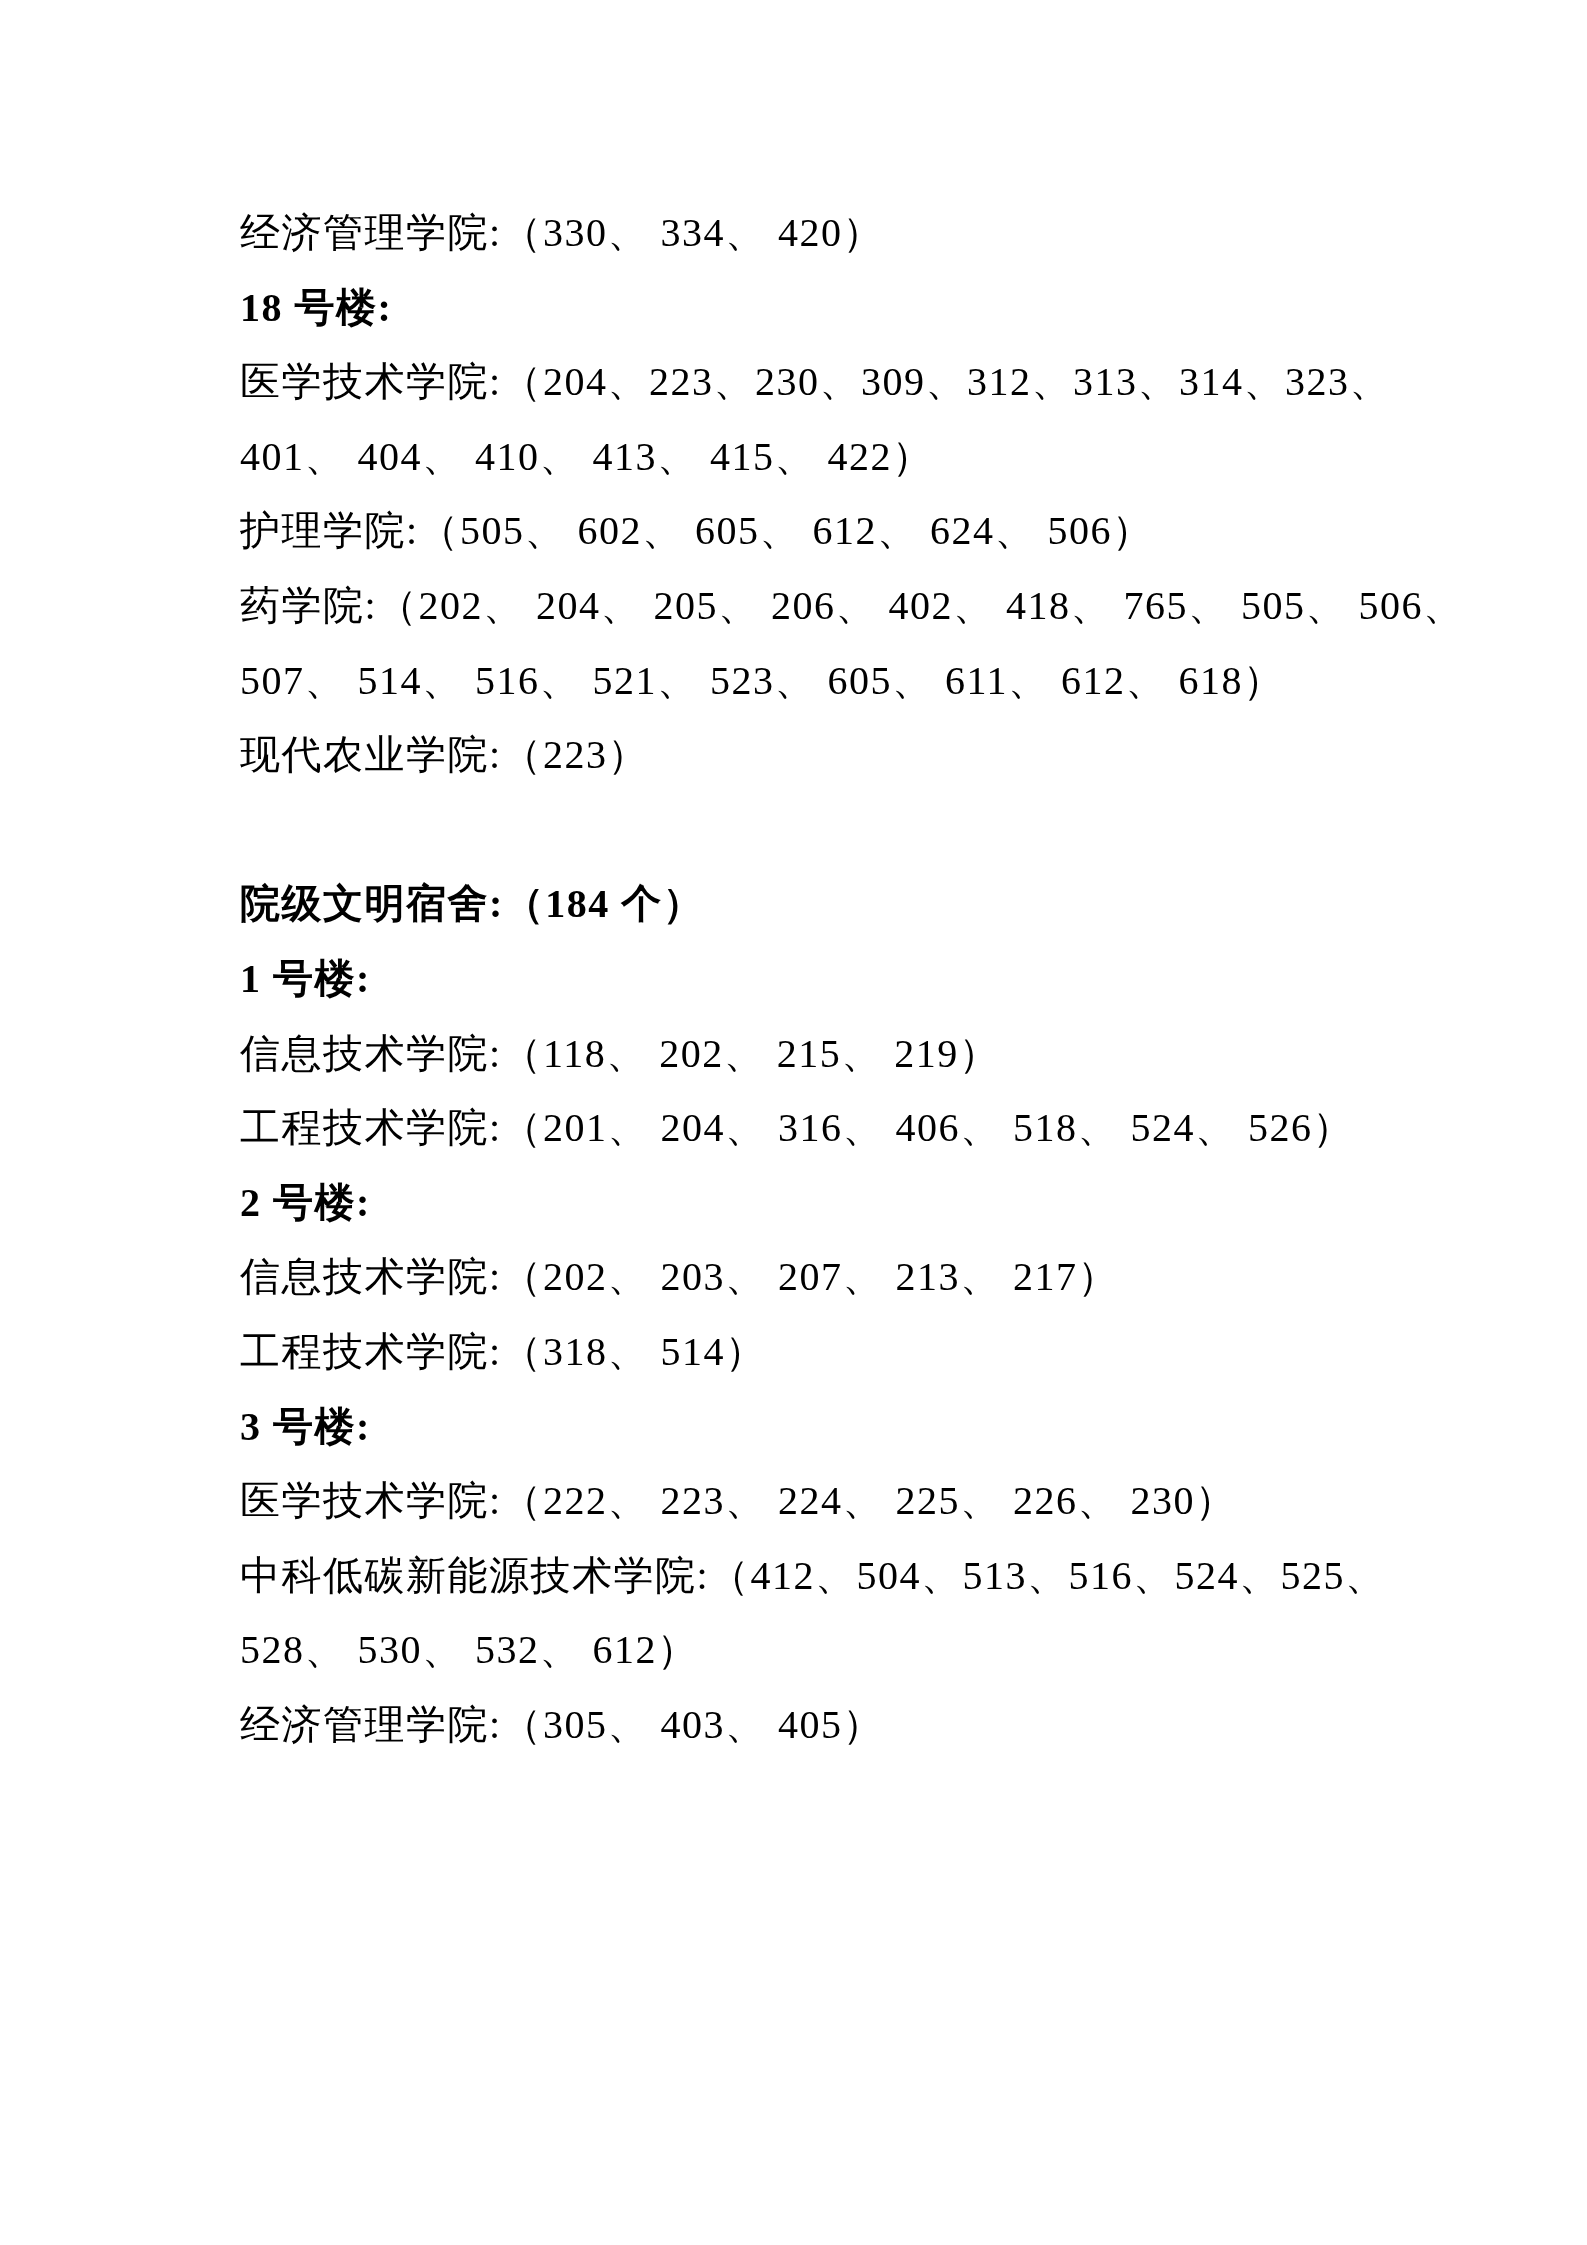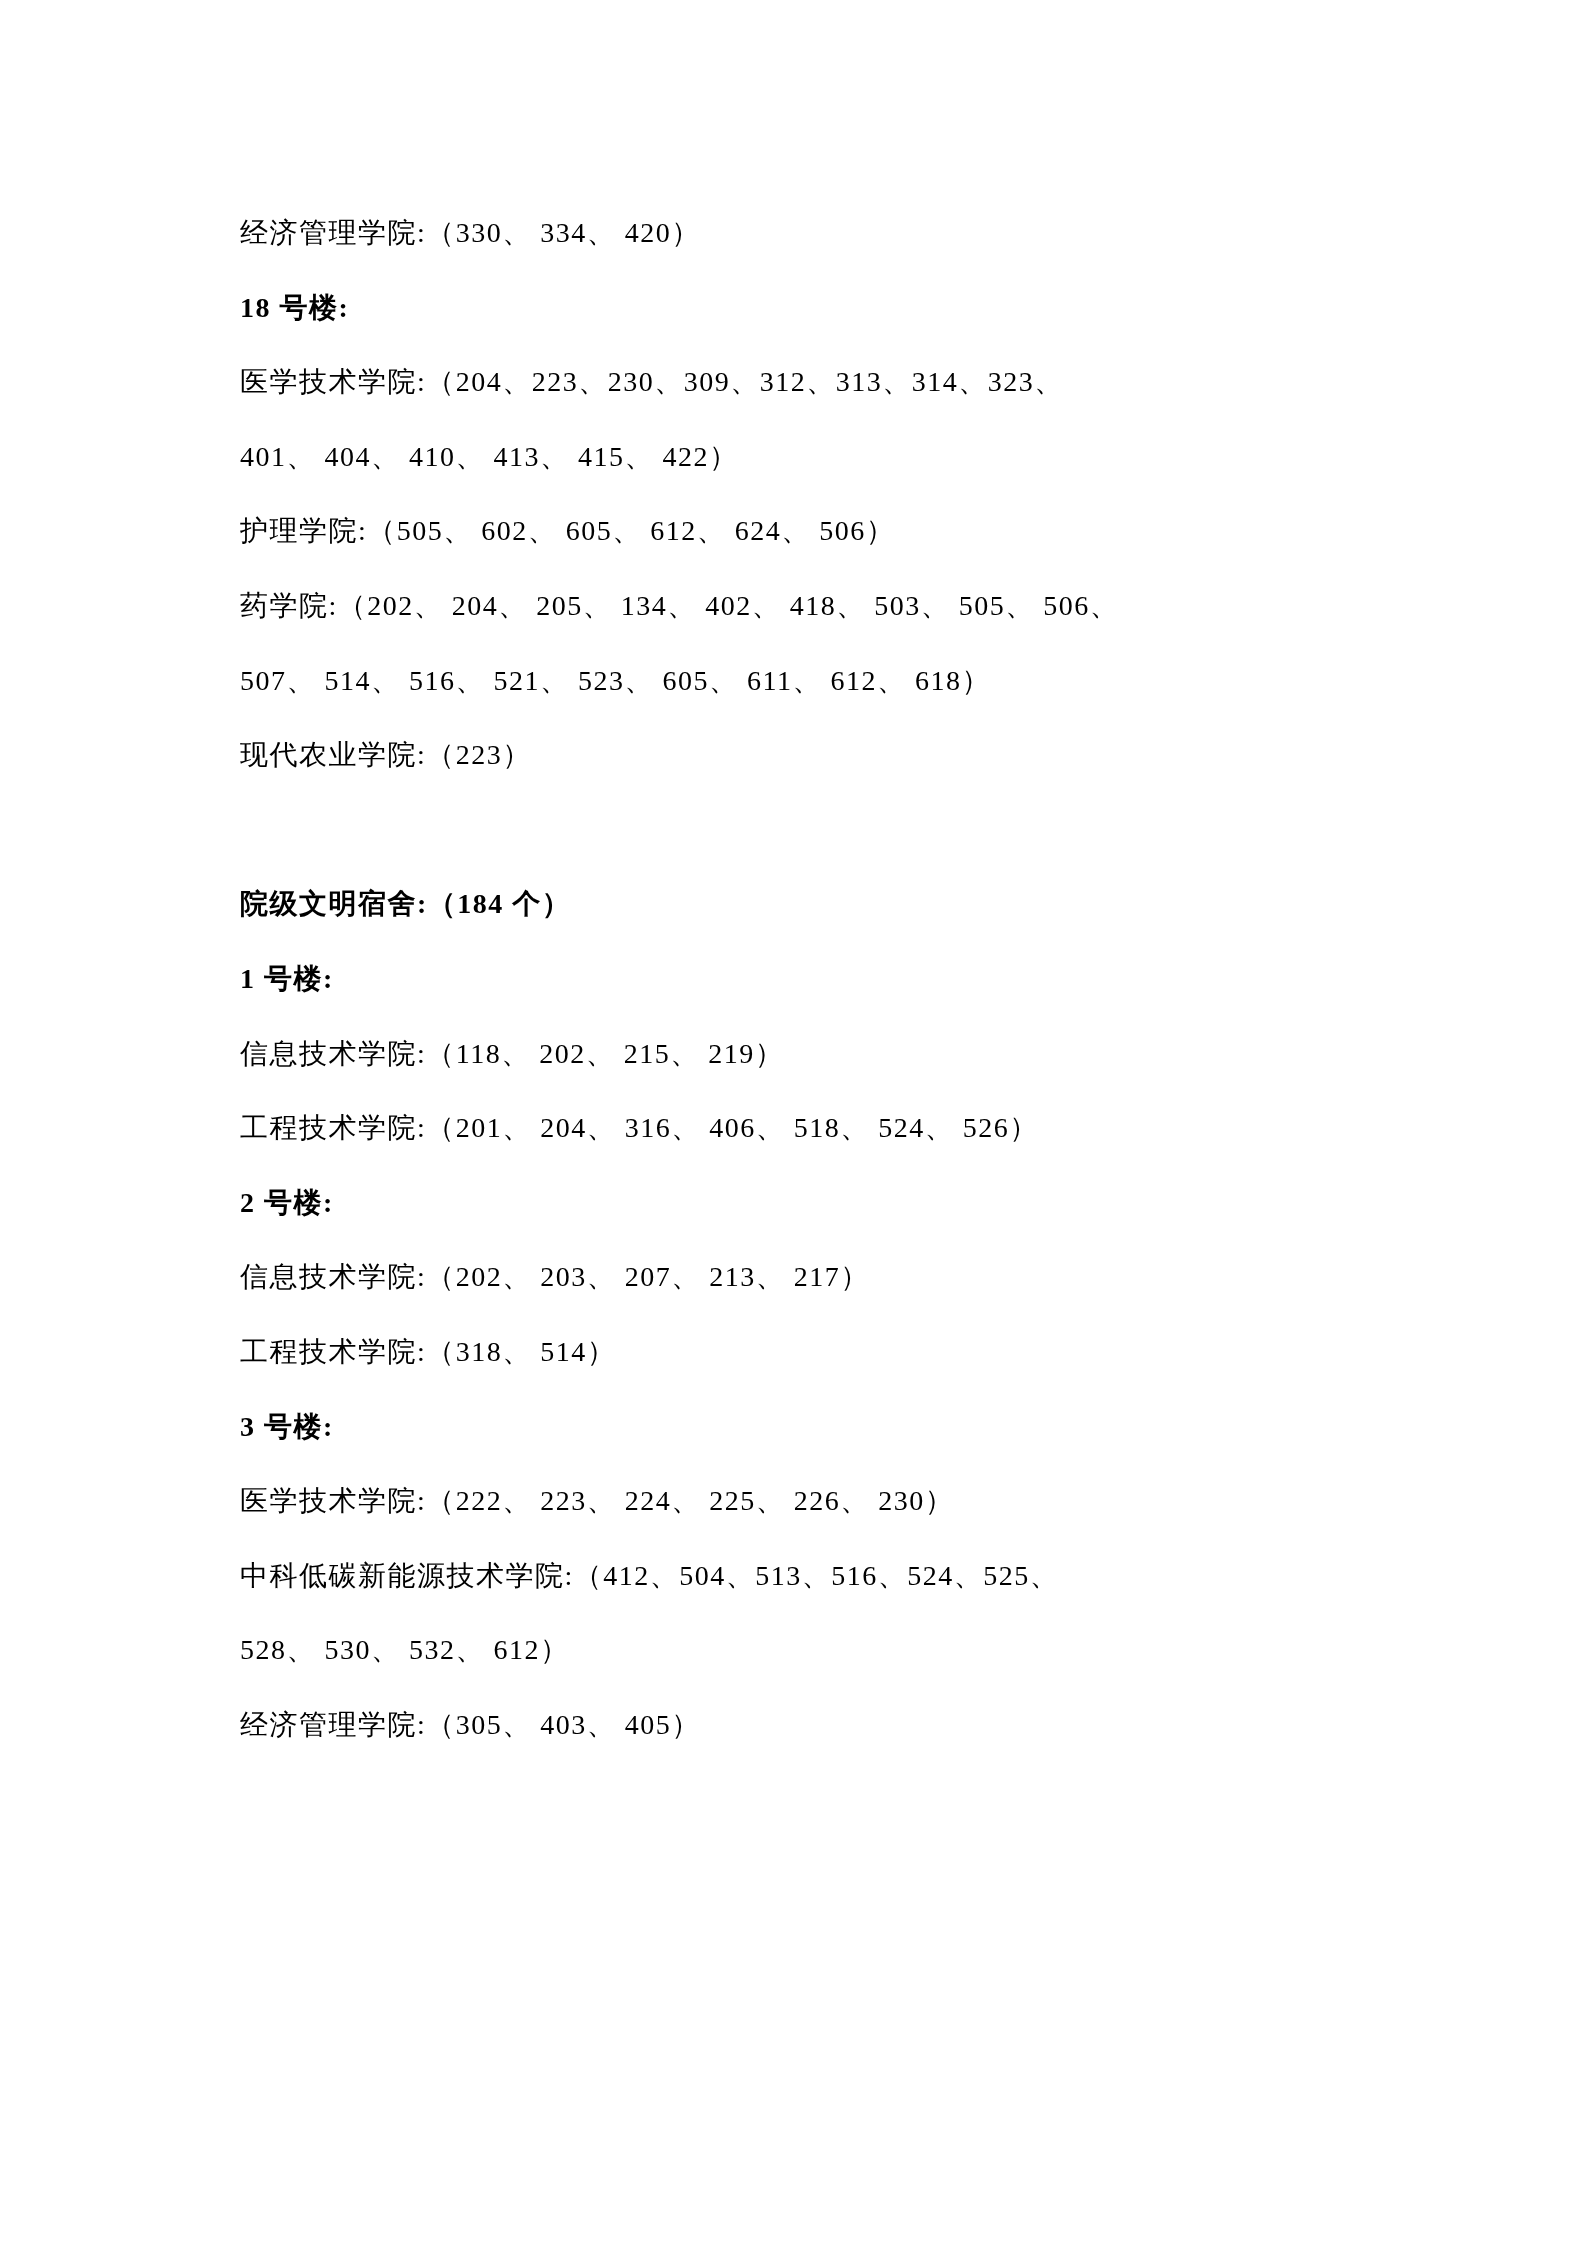--- a/index.html
+++ b/index.html
@@ -16,21 +16,21 @@
     font-family: "Liberation Serif", "DejaVu Serif", serif;
     color: #000000;
   }
   .content {
     position: absolute;
     left: 240px;
     top: 196px;
     width: 1330px;
   }
   .line {
-    font-size: 28px;
+    font-size: 40px;
     line-height: 74.6px;
     height: 74.6px;
     white-space: pre;
     letter-spacing: 1.5px;
     color: #000000;
   }
   .line.bold {
     font-weight: bold;
   }
   .line.blank {
@@ -40,21 +40,21 @@
 </head>
 <body>
 
 <div class="page">
   <div class="content" id="document-content">
       <div class="line ">经济管理学院:（330、 334、 420）</div>
       <div class="line bold ">18 号楼:</div>
       <div class="line ">医学技术学院:（204、223、230、309、312、313、314、323、</div>
       <div class="line ">401、 404、 410、 413、 415、 422）</div>
       <div class="line ">护理学院:（505、 602、 605、 612、 624、 506）</div>
-      <div class="line ">药学院:（202、 204、 205、 134、 402、 418、 503、 505、 506、</div>
+      <div class="line ">药学院:（202、 204、 205、 206、 402、 418、 765、 505、 506、</div>
       <div class="line ">507、 514、 516、 521、 523、 605、 611、 612、 618）</div>
       <div class="line ">现代农业学院:（223）</div>
       <div class="line blank"></div>
       <div class="line bold ">院级文明宿舍:（184 个）</div>
       <div class="line bold ">1 号楼:</div>
       <div class="line ">信息技术学院:（118、 202、 215、 219）</div>
       <div class="line ">工程技术学院:（201、 204、 316、 406、 518、 524、 526）</div>
       <div class="line bold ">2 号楼:</div>
       <div class="line ">信息技术学院:（202、 203、 207、 213、 217）</div>
       <div class="line ">工程技术学院:（318、 514）</div>

